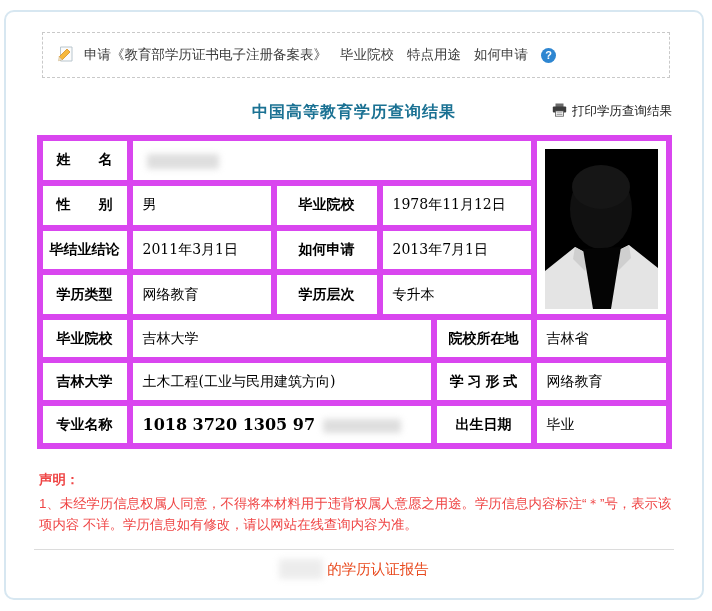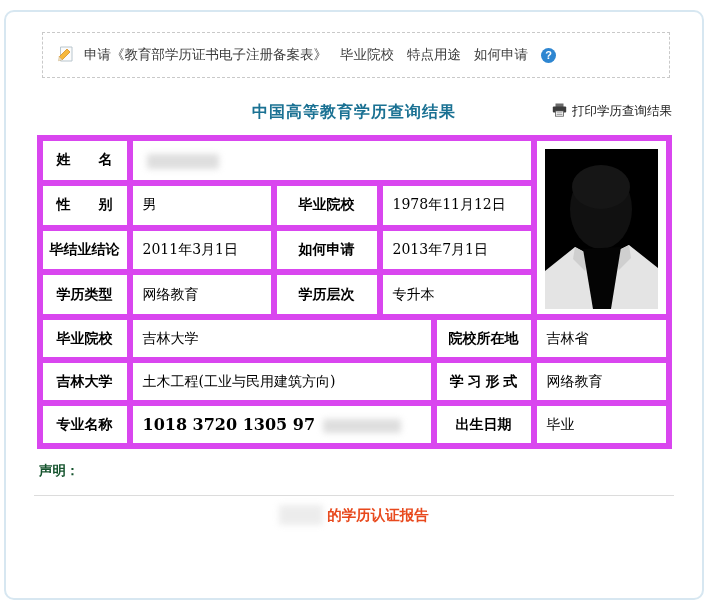--- a/index.html
+++ b/index.html
@@ -41,27 +41,27 @@
   td.photo-cell{vertical-align:top;text-align:center;padding-top:8px;}
   .photo{width:113px;height:160px;background:#000;display:inline-block;}
   .blur{
     display:inline-block;background:#bdbdbd;filter:blur(3px);opacity:.5;
     border-radius:2px;vertical-align:middle;
   }
   .blur-name{width:72px;height:15px;margin-left:4px;}
   .blur-cert{width:78px;height:14px;margin-left:8px;}
   .blur-footer{width:44px;height:20px;margin-right:4px;background:#dadada;}
   
-  .statement{margin:11px 22px 0 33px;color:#14532d;font-size:13.4px;line-height:1.62;}
+  .statement{margin:20px 22px 0 33px;color:#ef4444;font-size:13.4px;line-height:1.62;}
   .statement-heading{font-weight:bold;margin-bottom:2px;}
   .statement p{margin:0;}
   
   .divider{border-top:1px solid #dcdcdc;margin:13px 28px 0;}
   .footer-line{margin-top:9px;text-align:center;}
-  .report-link{color:#e8491d;font-size:14.5px;text-decoration:none;cursor:pointer;vertical-align:middle;font-weight:bold;}
+  .report-link{color:#e8491d;font-size:14.5px;text-decoration:none;cursor:pointer;vertical-align:middle;}
 </style>
 </head>
 <body>
 
 <div class="container">
 
   <div class="topbar">
     <span class="icon-note">
       <svg width="18" height="18" viewBox="0 0 18 18">
         <path d="M4.5 2h11.5v14H4.5z" fill="#fbfbfb" stroke="#b9c6ce" stroke-width="1"></path>
@@ -153,20 +153,21 @@
       <td class="lbl">专业名称</td>
       <td class="val cert" colspan="3"><span>1018 3720 1305 97</span><span class="blur blur-cert"></span></td>
       <td class="lbl">出生日期</td>
       <td class="val">毕业</td>
     </tr>
   </tbody>
     </table>
 
   <div class="statement">
     <div class="statement-heading">声明：</div>
+    <p>1、未经学历信息权属人同意，不得将本材料用于违背权属人意愿之用途。学历信息内容标注“＊”号，表示该项内容 不详。学历信息如有修改，请以网站在线查询内容为准。</p>
   </div>
 
   <div class="divider"></div>
   <div class="footer-line">
     <span class="blur blur-footer"></span><a class="report-link">的学历认证报告</a>
   </div>
 
 </div>
 
 </body></html>

